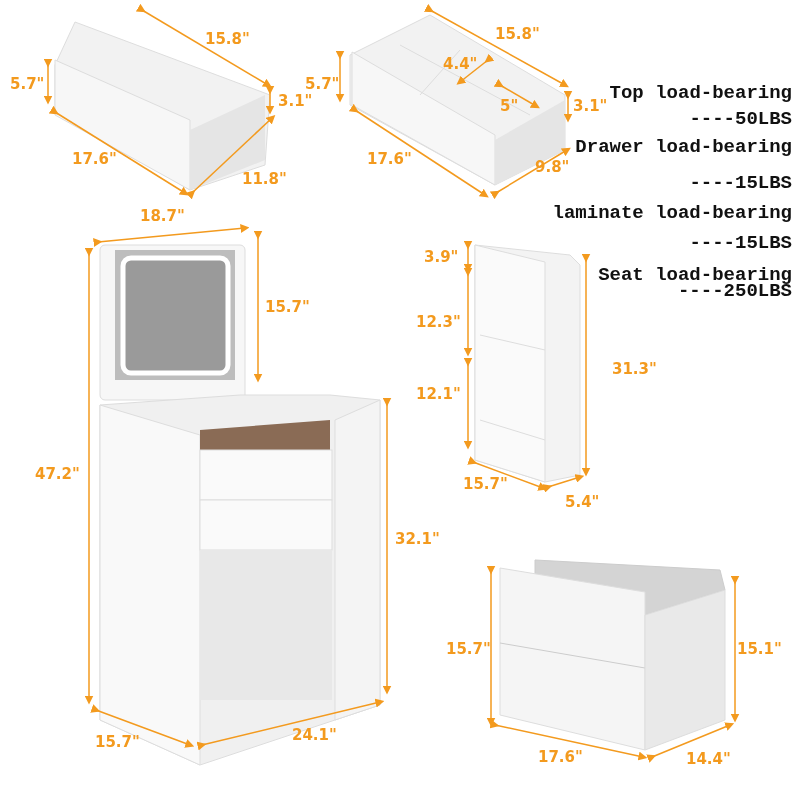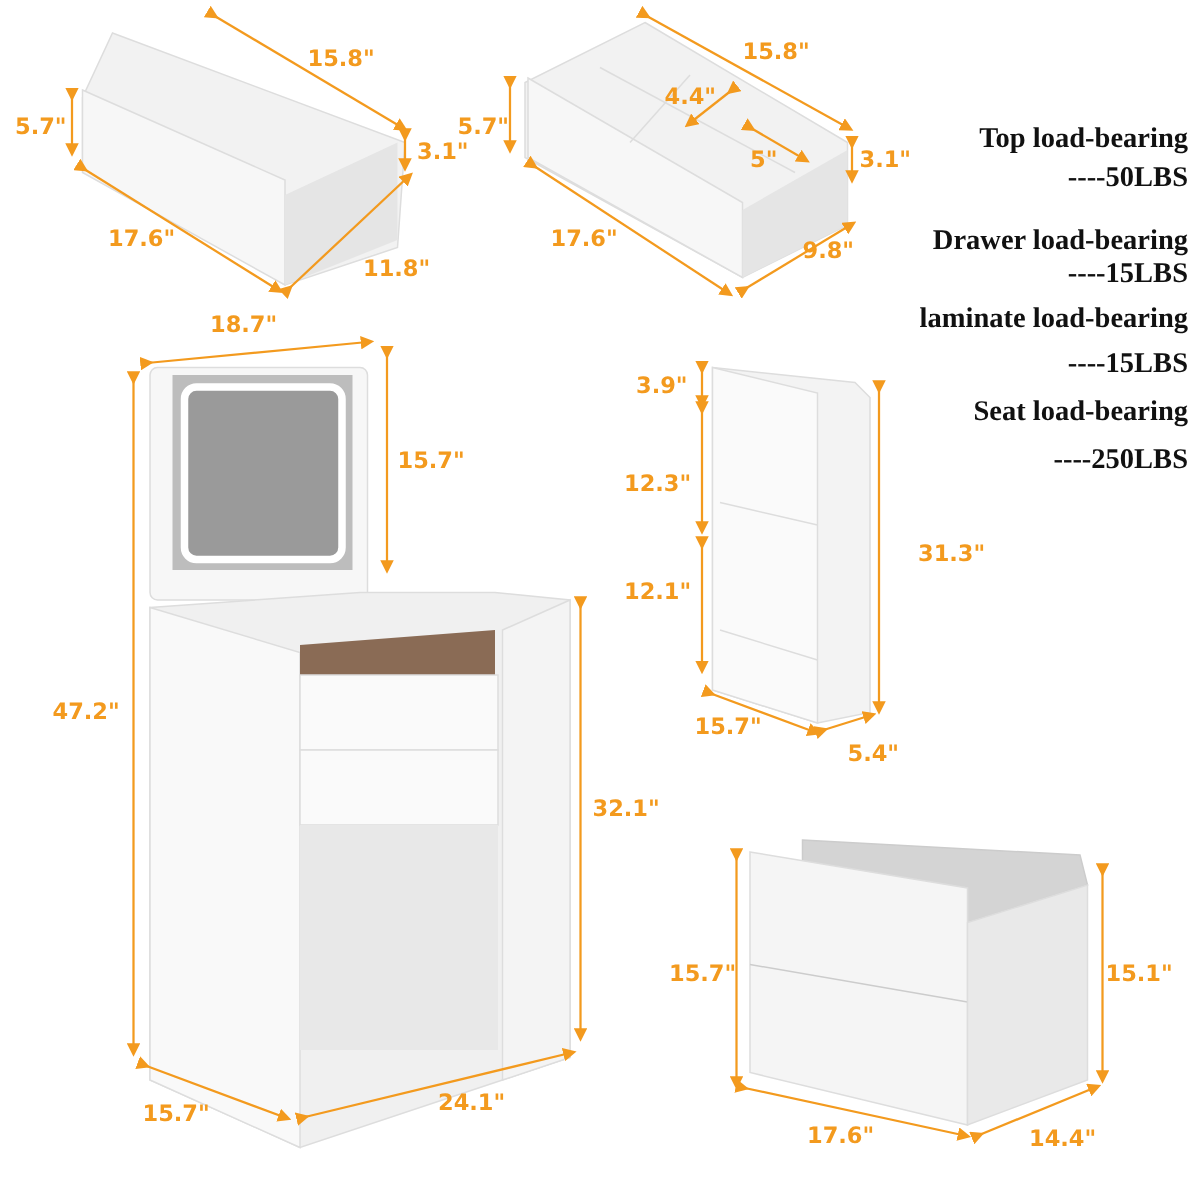--- a/index.html
+++ b/index.html
@@ -1,19 +1,19 @@
 <!DOCTYPE html>
 <html><head>
 <meta charset="utf-8">
 <style>
   html,body{margin:0;padding:0;background:#fff;}
   body{width:800px;height:800px;position:relative;overflow:hidden;font-family:"DejaVu Sans","Liberation Sans",sans-serif;}
   svg{position:absolute;left:0;top:0;}
   .dim{position:absolute;color:#f39a1e;font-weight:bold;font-size:15px;white-space:nowrap;font-family:"DejaVu Sans",sans-serif;}
-  .spec{position:absolute;right:8px;text-align:right;color:#111;font-weight:bold;font-size:19px;line-height:30px;font-family:Liberation Serif, serif;white-space:nowrap;}
+  .spec{position:absolute;right:8px;text-align:right;color:#111;font-weight:bold;font-size:19px;line-height:30px;font-family:Liberation Mono, monospace;white-space:nowrap;}
 </style>
 </head>
 <body>
 
 <svg width="800" height="800">
   <defs>
     <marker id="ar" markerWidth="6" markerHeight="6" refX="3" refY="3" orient="auto">
         <path d="M0,0 L6,3 L0,6 z" fill="#f39a1e"></path>
       </marker>
   </defs>
@@ -126,18 +126,18 @@
 <div class="dim" style="left:463px;top:475px;">15.7"</div>
 <div class="dim" style="left:565px;top:493px;">5.4"</div>
 
 <div class="dim" style="left:446px;top:640px;">15.7"</div>
 <div class="dim" style="left:737px;top:640px;">15.1"</div>
 <div class="dim" style="left:538px;top:748px;">17.6"</div>
 <div class="dim" style="left:686px;top:750px;">14.4"</div>
 
 <div class="spec" style="top:78px;">Top load-bearing</div>
 <div class="spec" style="top:104px;">----50LBS</div>
-<div class="spec" style="top:146px;">Drawer load-bearing</div>
+<div class="spec" style="top:132px;">Drawer load-bearing</div>
 <div class="spec" style="top:168px;">----15LBS</div>
 <div class="spec" style="top:198px;">laminate load-bearing</div>
 <div class="spec" style="top:228px;">----15LBS</div>
 <div class="spec" style="top:260px;">Seat load-bearing</div>
-<div class="spec" style="top:292px;">----250LBS</div>
+<div class="spec" style="top:276px;">----250LBS</div>
 
 </body></html>

